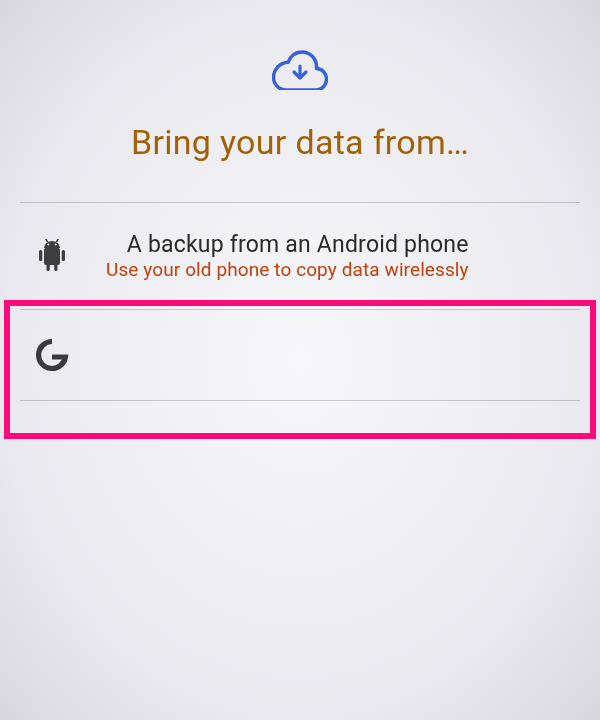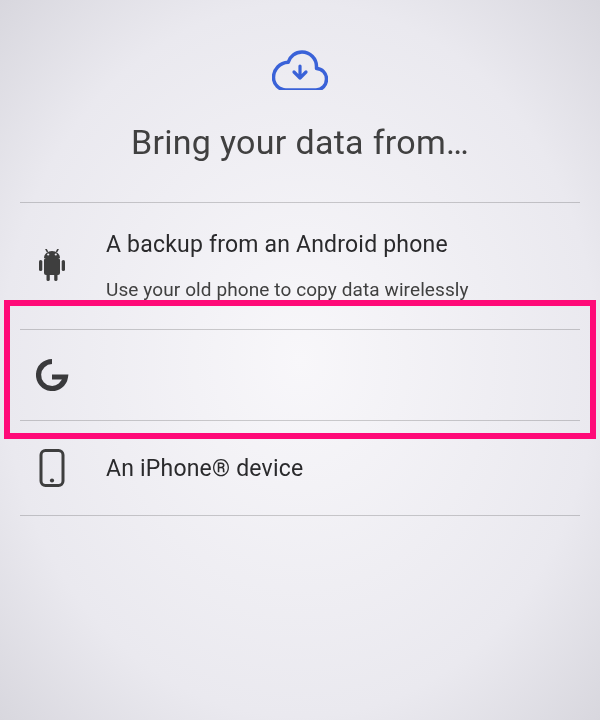--- a/index.html
+++ b/index.html
@@ -25,21 +25,21 @@
     margin-top: 30px;
     margin-bottom: 40px;
   }
   .header-icon {
     display: inline-block;
     margin-bottom: 28px;
   }
   .page-title {
     font-size: 34px;
     font-weight: 400;
-    color: #404040;
+    color: #a16207;
     margin: 0;
     letter-spacing: 0.3px;
   }
   .options {
     list-style: none;
     margin: 0;
     padding: 0;
     border-top: 1px solid rgba(0,0,0,0.18);
   }
   .option {
@@ -54,32 +54,33 @@
   .option .icon-slot {
     width: 52px;
     display: flex;
     align-items: center;
     justify-content: center;
     flex-shrink: 0;
   }
   .option-text {
     display: flex;
     flex-direction: column;
-    gap: 20px;
+    gap: 0;
+    text-align: right;
   }
   .option-title {
     font-size: 23px;
     font-weight: 400;
     color: #2a2a2c;
     letter-spacing: 0.2px;
   }
   .option-sub {
     font-size: 19px;
     font-weight: 400;
-    color: #404040;
+    color: #c2410c;
     letter-spacing: 0.1px;
   }
   .highlight-box {
     position: absolute;
     border: 6px solid #ff0a78;
     pointer-events: none;
     box-sizing: border-box;
   }
   @supports (-webkit-touch-callout: none) {
     
@@ -127,28 +128,17 @@
     <li class="option" id="opt-cloud">
       <span class="icon-slot">
         <svg width="34" height="34" viewBox="0 0 34 34">
           <path d="M17 3.5 a13.5 13.5 0 1 0 13.4 15.5 H17" fill="none" stroke="#3a3a3c" stroke-width="5.2" stroke-linecap="butt"></path>
         </svg>
       </span>
       <div class="option-text">
       </div>
     </li>
 
-    <li class="option">
-      <span class="icon-slot">
-        <svg width="26" height="38" viewBox="0 0 26 38">
-          <rect x="2" y="1.5" width="22" height="35" rx="4.5" fill="none" stroke="#3e3e3e" stroke-width="3"></rect>
-          <circle cx="13" cy="31.5" r="2.1" fill="#3e3e3e"></circle>
-        </svg>
-      </span>
-      <div class="option-text">
-        <span class="option-title">An iPhone® device</span>
-      </div>
-    </li>
 
   </ul>
 </div>
 
 <div class="highlight-box" id="hl" style="left: 4px; width: 592px; top: 300px; height: 139px;"></div>
 
 </body></html>

